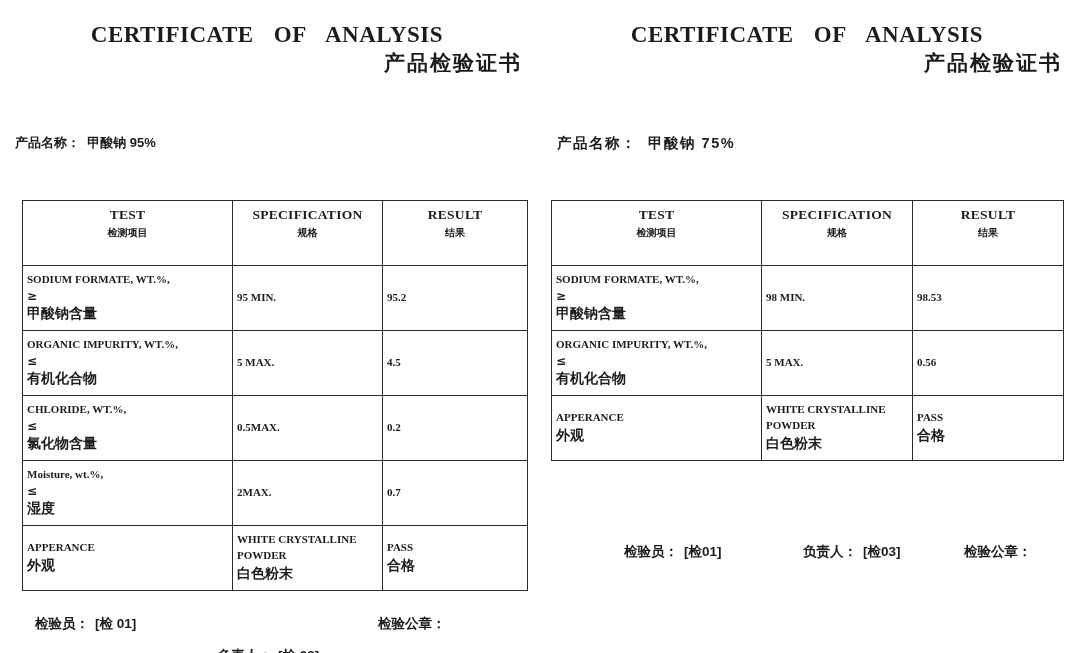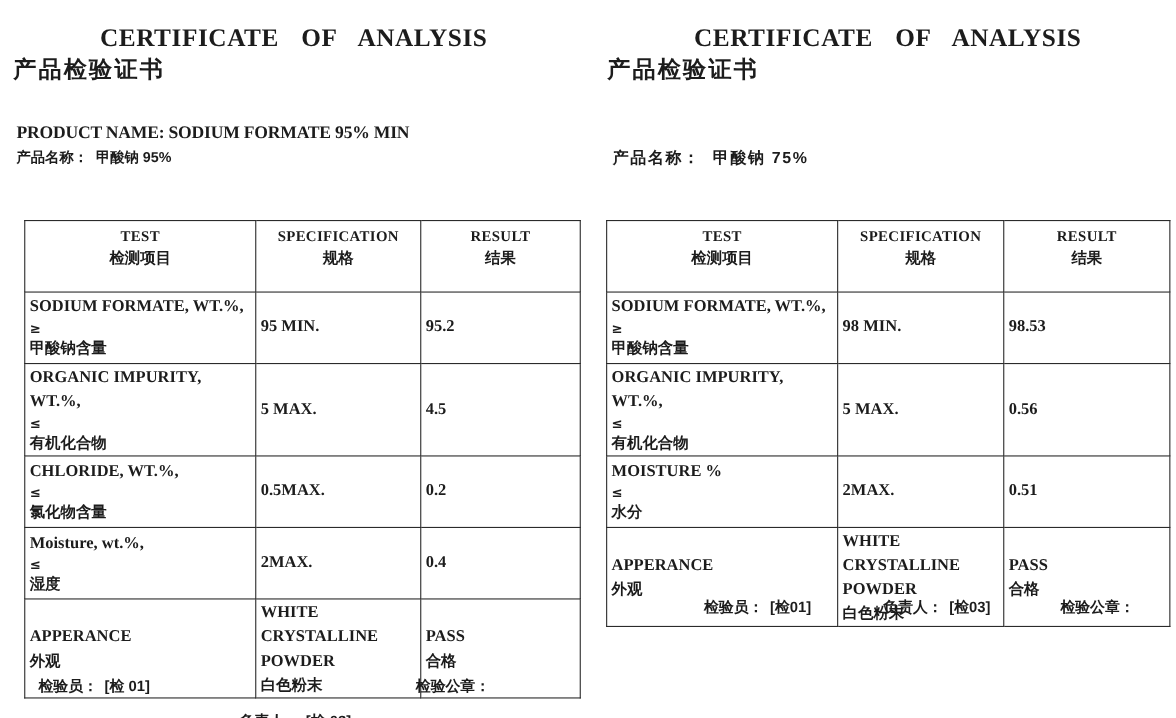--- a/index.html
+++ b/index.html
@@ -10,21 +10,21 @@
   .cert-left  { left: 0;   width: 540px; }
   .cert-right { left: 540px; width: 529px; }
 
   .title-en {
     position: absolute; left: 12px; width: 510px; text-align: center;
     font-family: "Liberation Serif", "DejaVu Serif", serif;
     font-weight: bold; font-size: 23px; letter-spacing: 0.5px; word-spacing: 14px;
     top: 22px; white-space: nowrap;
   }
   .title-zh {
-    position: absolute; left: 12px; width: 510px; text-align: left;
+    position: absolute; left: 12px; width: 510px; text-align: right;
     font-family: Liberation Sans, sans-serif;
     font-weight: bold; font-size: 21px; letter-spacing: 2px;
     top: 49px; white-space: nowrap;
   }
   .product-en {
     position: absolute; left: 15px; top: 112px; white-space: pre;
     font-family: "Liberation Serif", "DejaVu Serif", serif;
     font-weight: bold; font-size: 16px; letter-spacing: -0.2px;
   }
   .cert-right .product-en { left: 17px; top: 114px; font-size: 13.5px; }
@@ -43,45 +43,44 @@
   .cert-left  table.coa { left: 22px; width: 505px; }
   .cert-right table.coa { left: 11px; width: 512px; }
   table.coa th, table.coa td {
     border: 1.6px solid #2b2b2b;
     padding: 2px 4px; overflow: hidden;
   }
   table.coa th { height: 65px; vertical-align: top; padding-top: 6px; }
   table.coa td { height: 65px; vertical-align: middle; }
 
   .hdr-en { display: block; font-family: "Liberation Serif", "DejaVu Serif", serif; font-weight: bold; font-size: 13.5px; letter-spacing: 0.3px; }
-  .hdr-zh { display: block; font-family: Liberation Sans, sans-serif; font-weight: bold; font-size: 14px; margin-top: 3px; }
-
-  .cell-en  { display: block; font-family: "Liberation Serif", "DejaVu Serif", serif; font-weight: bold; font-size: 15px; line-height: 1.45; }
+  .hdr-zh { display: block; font-family: Liberation Sans, sans-serif; font-weight: bold; font-size: 10px; margin-top: 3px; }
+
+  .cell-en  { display: block; font-family: "Liberation Serif", "DejaVu Serif", serif; font-weight: bold; font-size: 11px; line-height: 1.45; }
   .cell-sym { display: block; font-family: "DejaVu Sans", sans-serif; font-weight: bold; font-size: 12px; line-height: 1.35; }
   .cell-zh  { display: block; font-family: "Liberation Sans", "DejaVu Sans", sans-serif; font-weight: bold; font-size: 14px; line-height: 1.4; }
 
   .footer { position: absolute; font-family: "Liberation Sans", "DejaVu Sans", sans-serif; font-weight: bold; font-size: 13.5px; white-space: nowrap; }
   .cert-left  .footer { top: 615px; left: 0; width: 540px; }
   .cert-right .footer { top: 543px; left: 0; width: 529px; }
   .footer .field { position: absolute; top: 0; }
   .cert-left  .field-inspector { left: 35px; }
   .cert-left  .field-manager   { left: 218px; margin-top: 32px; }
   .cert-left  .field-seal      { left: 378px; }
-  .cert-right .field-inspector { left: 100px; }
+  .cert-right .field-inspector { left: 84px; }
   .cert-right .field-manager   { left: 263px; }
   .cert-right .field-seal      { left: 424px; }
   .footer .value { margin-left: 6px; }
 </style>
 </head>
 <body>
 
 <div class="cert cert-left">
   <div class="title-en">CERTIFICATE OF ANALYSIS</div>
   <div class="title-zh">产品检验证书</div>
-  <div class="product-en">PRODUCT NAME: SODIUM FORMATE 95% MIN</div>
   <div class="product-zh">产品名称：  甲酸钠 95%</div>
 
   <table class="coa">
     <colgroup>
         <col style="width:210px">
         <col style="width:150px">
         <col style="width:145px">
       </colgroup>
     <tbody>
         <tr>
@@ -140,21 +139,21 @@
     <tr>
       <td>
         <span class="cell-en">Moisture, wt.%,</span>
         <span class="cell-sym">≤</span>
         <span class="cell-zh">湿度</span>
       </td>
       <td>
             <span class="cell-en">2MAX.</span>
           </td>
       <td>
-            <span class="cell-en">0.4</span>
+            <span class="cell-en">0.7</span>
           </td>
     </tr>
     <tr>
       <td>
         <span class="cell-en">APPERANCE</span>
         <span class="cell-zh">外观</span>
       </td>
       <td>
         <span class="cell-en">WHITE CRYSTALLINE POWDER</span>
         <span class="cell-zh">白色粉末</span>
@@ -221,33 +220,20 @@
       </td>
       <td>
             <span class="cell-en">5 MAX.</span>
           </td>
       <td>
             <span class="cell-en">0.56</span>
           </td>
     </tr>
     <tr>
       <td>
-        <span class="cell-en">MOISTURE %</span>
-        <span class="cell-sym">≤</span>
-        <span class="cell-zh">水分</span>
-      </td>
-      <td>
-            <span class="cell-en">2MAX.</span>
-          </td>
-      <td>
-            <span class="cell-en">0.51</span>
-          </td>
-    </tr>
-    <tr>
-      <td>
         <span class="cell-en">APPERANCE</span>
         <span class="cell-zh">外观</span>
       </td>
       <td>
         <span class="cell-en">WHITE CRYSTALLINE POWDER</span>
         <span class="cell-zh">白色粉末</span>
       </td>
       <td>
         <span class="cell-en">PASS</span>
         <span class="cell-zh">合格</span>

